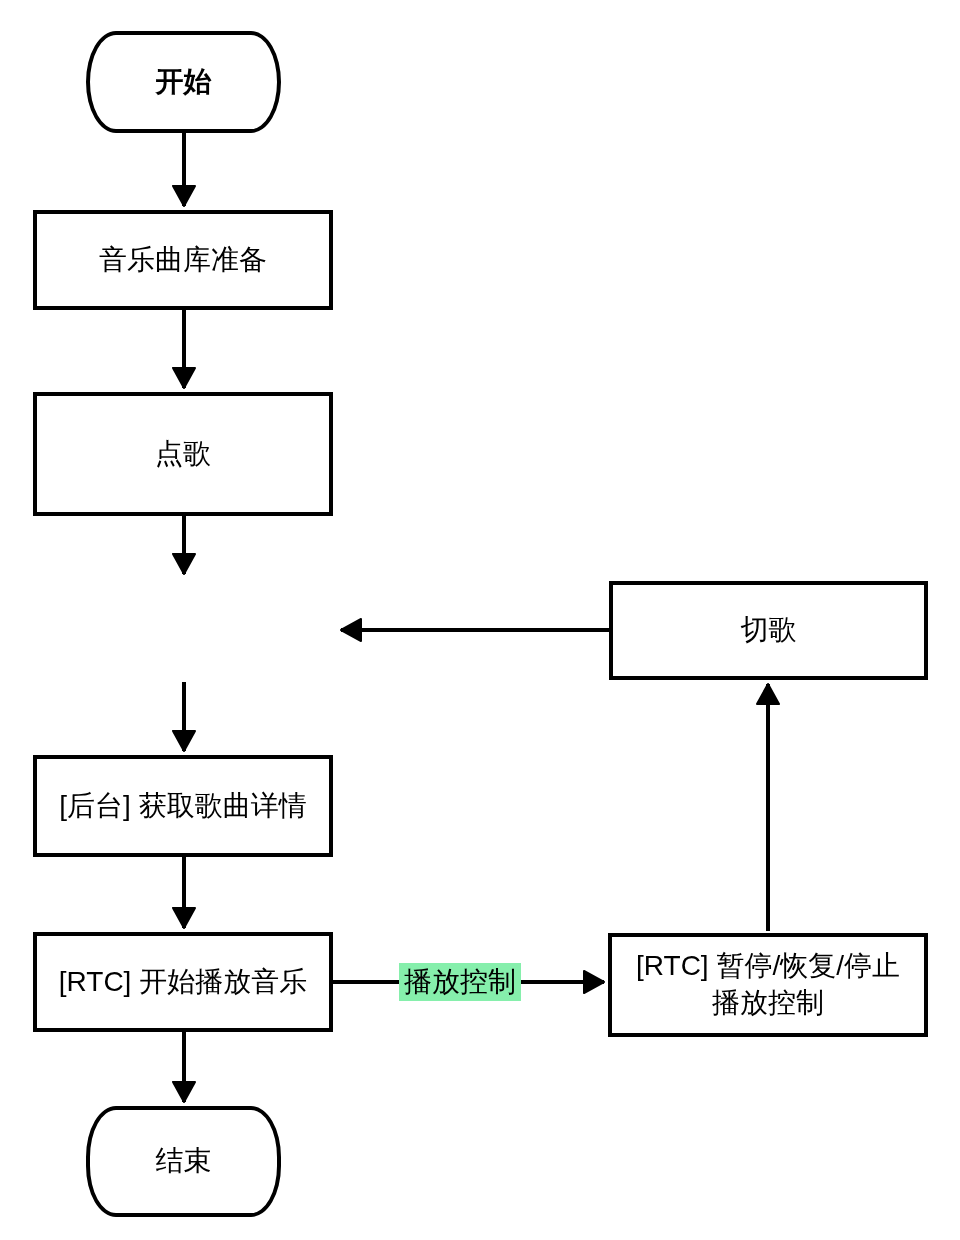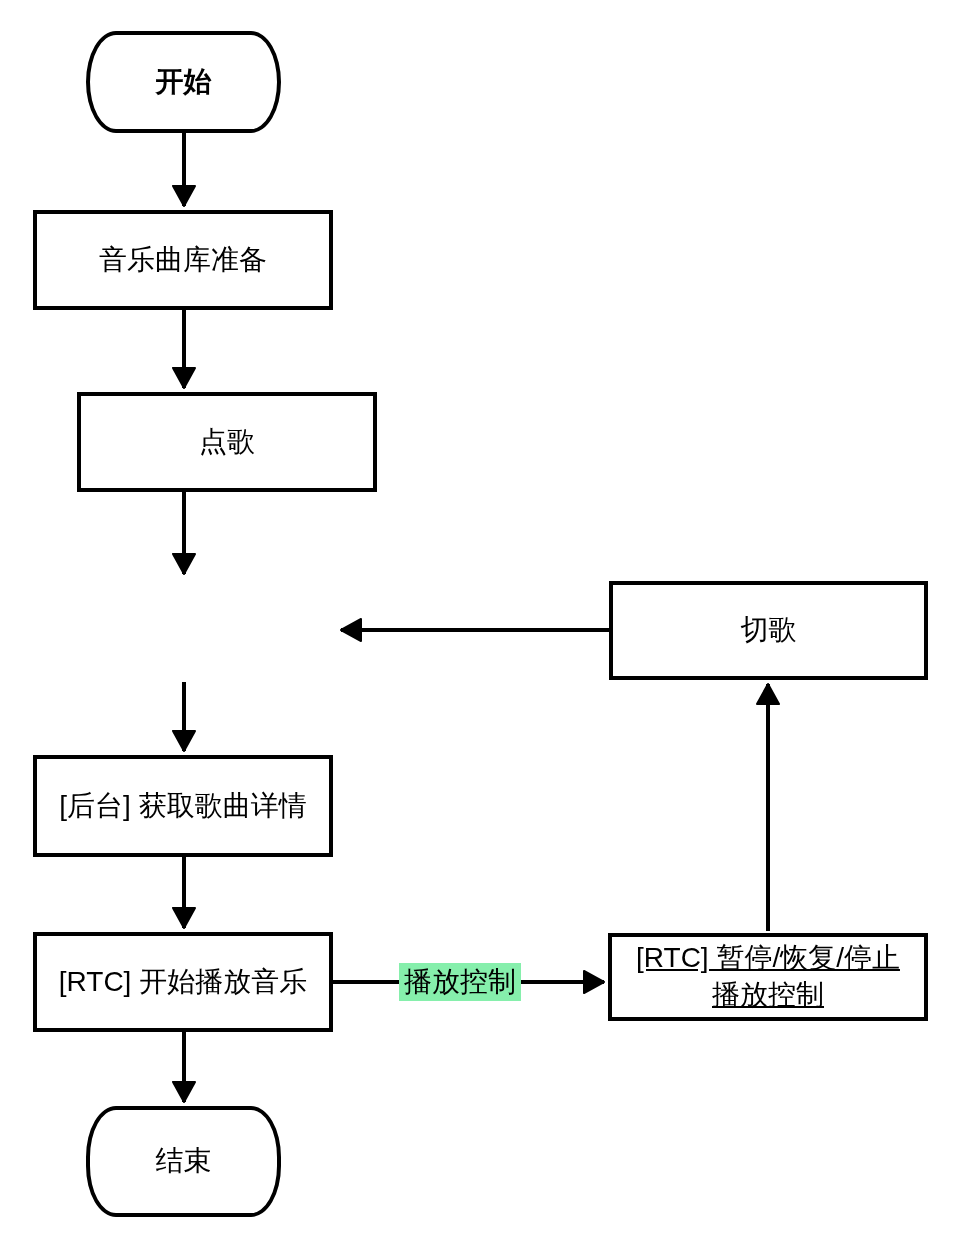--- a/index.html
+++ b/index.html
@@ -72,42 +72,42 @@
   </svg>
 
   <div class="node terminator" style="left:86px; top:31px; width:195px; height:102px;font-weight:bold;">
     <span>开始</span>
   </div>
 
   <div class="node" style="left:33px; top:210px; width:300px; height:100px;justify-content:center;">
     <span>音乐曲库准备</span>
   </div>
 
-  <div class="node" style="left:33px; top:392px; width:300px; height:100px;margin-left:44px;">
+  <div class="node" style="left:33px; top:392px; width:300px; height:124px;">
     <span>点歌</span>
   </div>
 
 
   <div class="node" style="left:33px; top:755px; width:300px; height:102px;">
     <span>[后台] 获取歌曲详情</span>
   </div>
 
   <div class="node" style="left:33px; top:932px; width:300px; height:100px;">
     <span>[RTC] 开始播放音乐</span>
   </div>
 
   <div class="node terminator" style="left:86px; top:1106px; width:195px; height:111px;">
     <span>结束</span>
   </div>
 
   <div class="node" style="left:609px; top:581px; width:319px; height:99px;text-align:right;">
     <span>切歌</span>
   </div>
 
-  <div class="node" style="left:608px; top:933px; width:320px; height:88px;text-decoration:underline;">
+  <div class="node" style="left:608px; top:933px; width:320px; height:104px;">
     <div>
       <div>[RTC] 暂停/恢复/停止</div>
       <div>播放控制</div>
     </div>
   </div>
 
   <div class="edge-label" style="left:460px; top:982px;">播放控制</div>
 
 </div>
 

